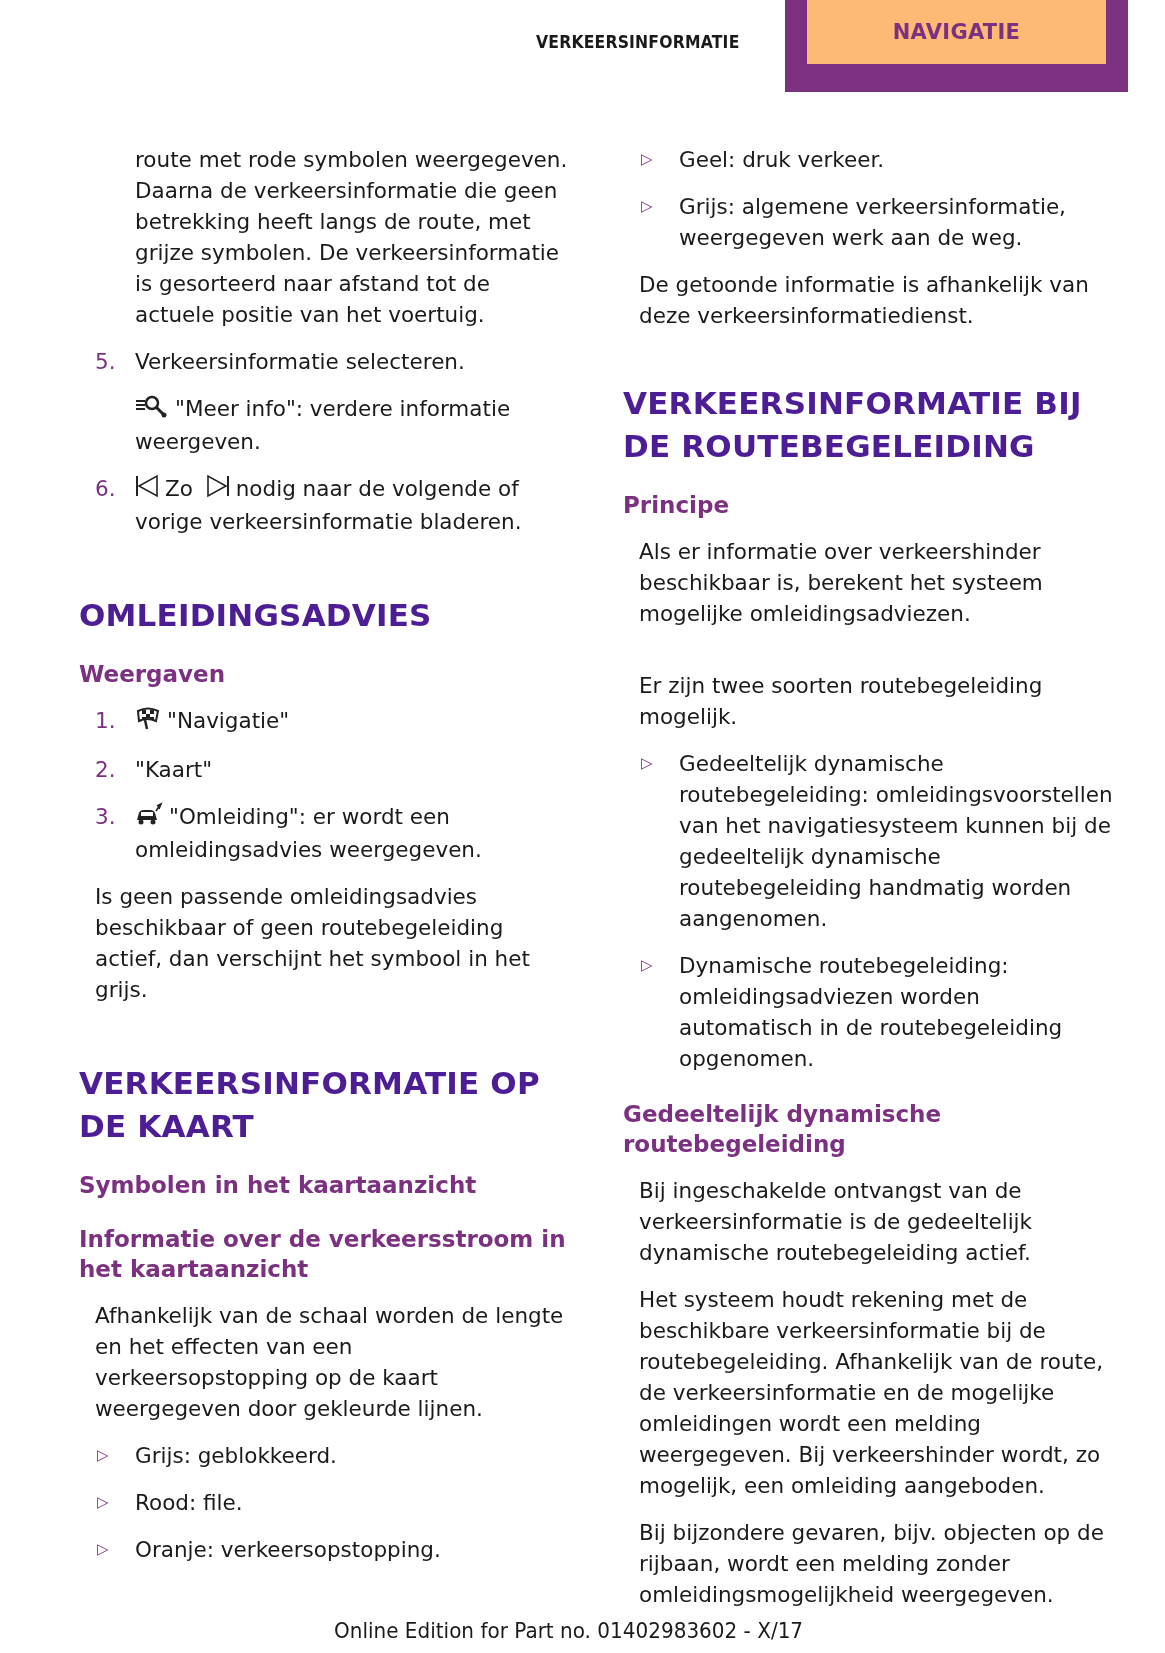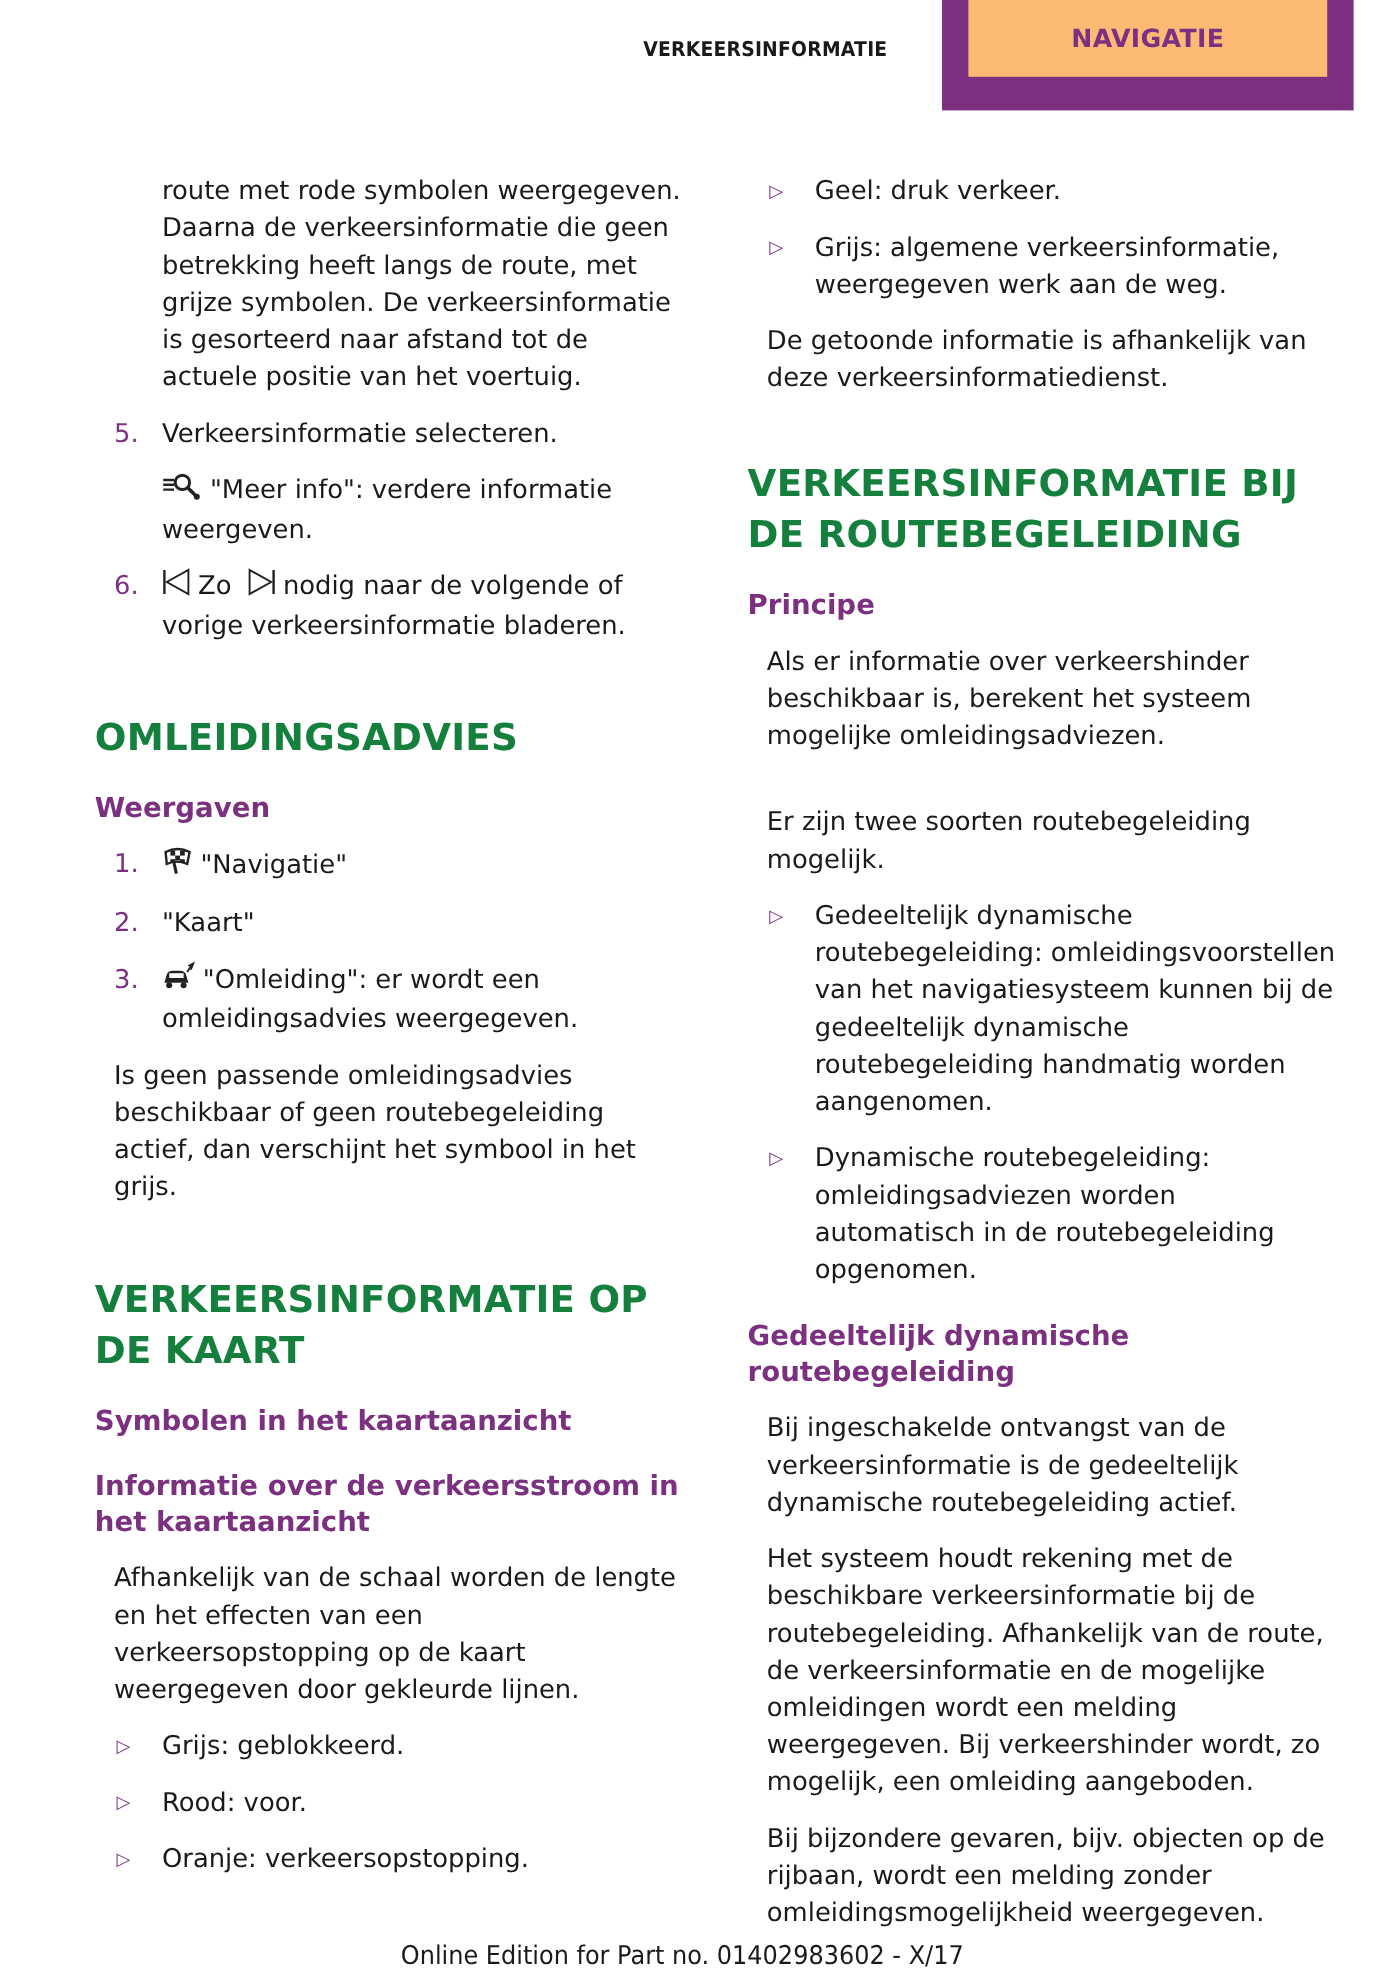--- a/index.html
+++ b/index.html
@@ -28,21 +28,21 @@
   .col-left { left: 79px; width: 505px; }
   .col-right { left: 623px; width: 510px; }
 
   p, .li { margin: 16px; font-size: 21.5px; line-height: 31px; }
   .p { margin-bottom: 7px; }
   .indent { padding-left: 40px; }
   .li { display: flex; margin-bottom: 7px; }
   .num { width: 40px; flex: 0 0 40px; color: #7b3080; }
   .bul { width: 40px; flex: 0 0 40px; color: #7b3080; font-size: 15px; line-height: 31px; padding-left: 2px; box-sizing: border-box; }
   .h1 {
-    color: #15803d; font-weight: bold; font-size: 31px; line-height: 43px;
+    color: #4c1d95; font-weight: bold; font-size: 31px; line-height: 43px;
     margin: 0; letter-spacing: 0.2px;
   }
   .h2 {
     color: #7b3080; font-weight: bold; font-size: 23px; line-height: 30px; margin: 0 0 6px 0;
   }
   .ico { display: inline-block; vertical-align: middle; margin-right: 6px; }
   .footer {
     position: absolute; top: 1618px; left: 334px; font-size: 21.5px; color: #1a1a1a;
     transform: scaleX(0.93); transform-origin: left;
   }
@@ -145,21 +145,21 @@
   <h2 class="h2">Symbolen in het kaartaanzicht</h2>
   <div style="height:18px"></div>
   <h2 class="h2">Informatie over de verkeersstroom in het kaartaanzicht</h2>
   <p class="p">Afhankelijk van de schaal worden de lengte en het effecten van een verkeersopstopping op de kaart weergegeven door gekleurde lijnen.</p>
   <div class="li">
     <span class="bul">▷</span>
     <span>Grijs: geblokkeerd.</span>
   </div>
   <div class="li">
     <span class="bul">▷</span>
-    <span>Rood: voor.</span>
+    <span>Rood: file.</span>
   </div>
   <div class="li">
     <span class="bul">▷</span>
     <span>Oranje: verkeersopstopping.</span>
   </div>
 </div>
 
 <div class="col col-right">
   <div class="li">
     <span class="bul">▷</span>

